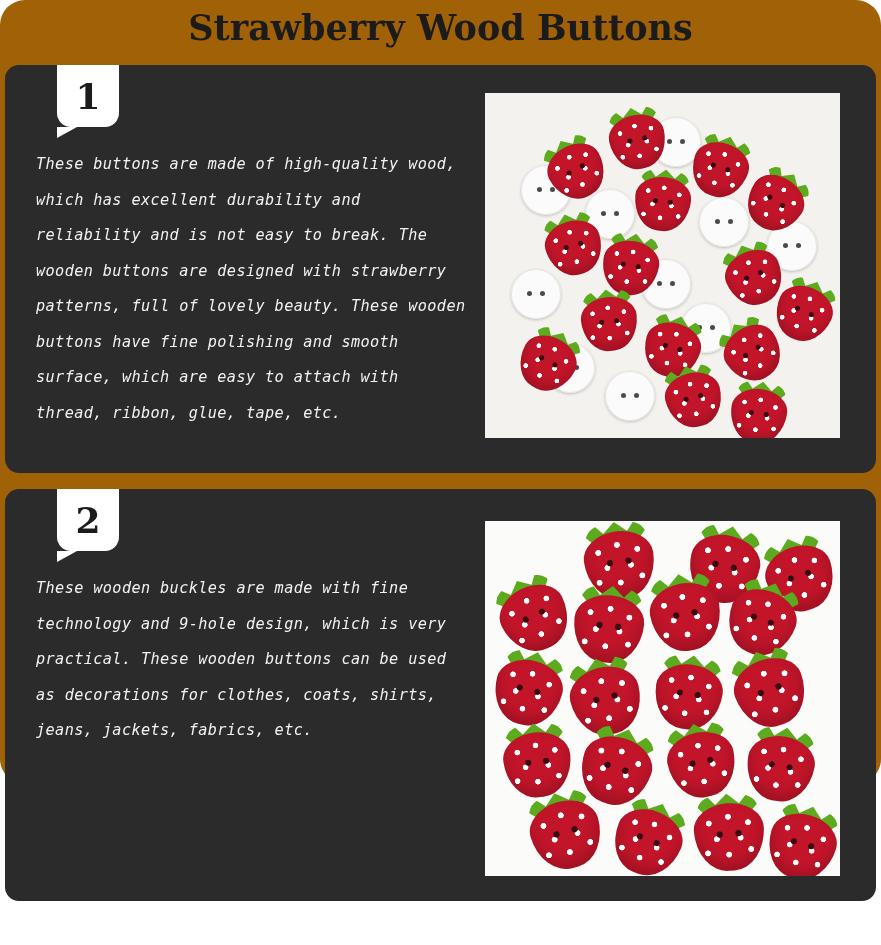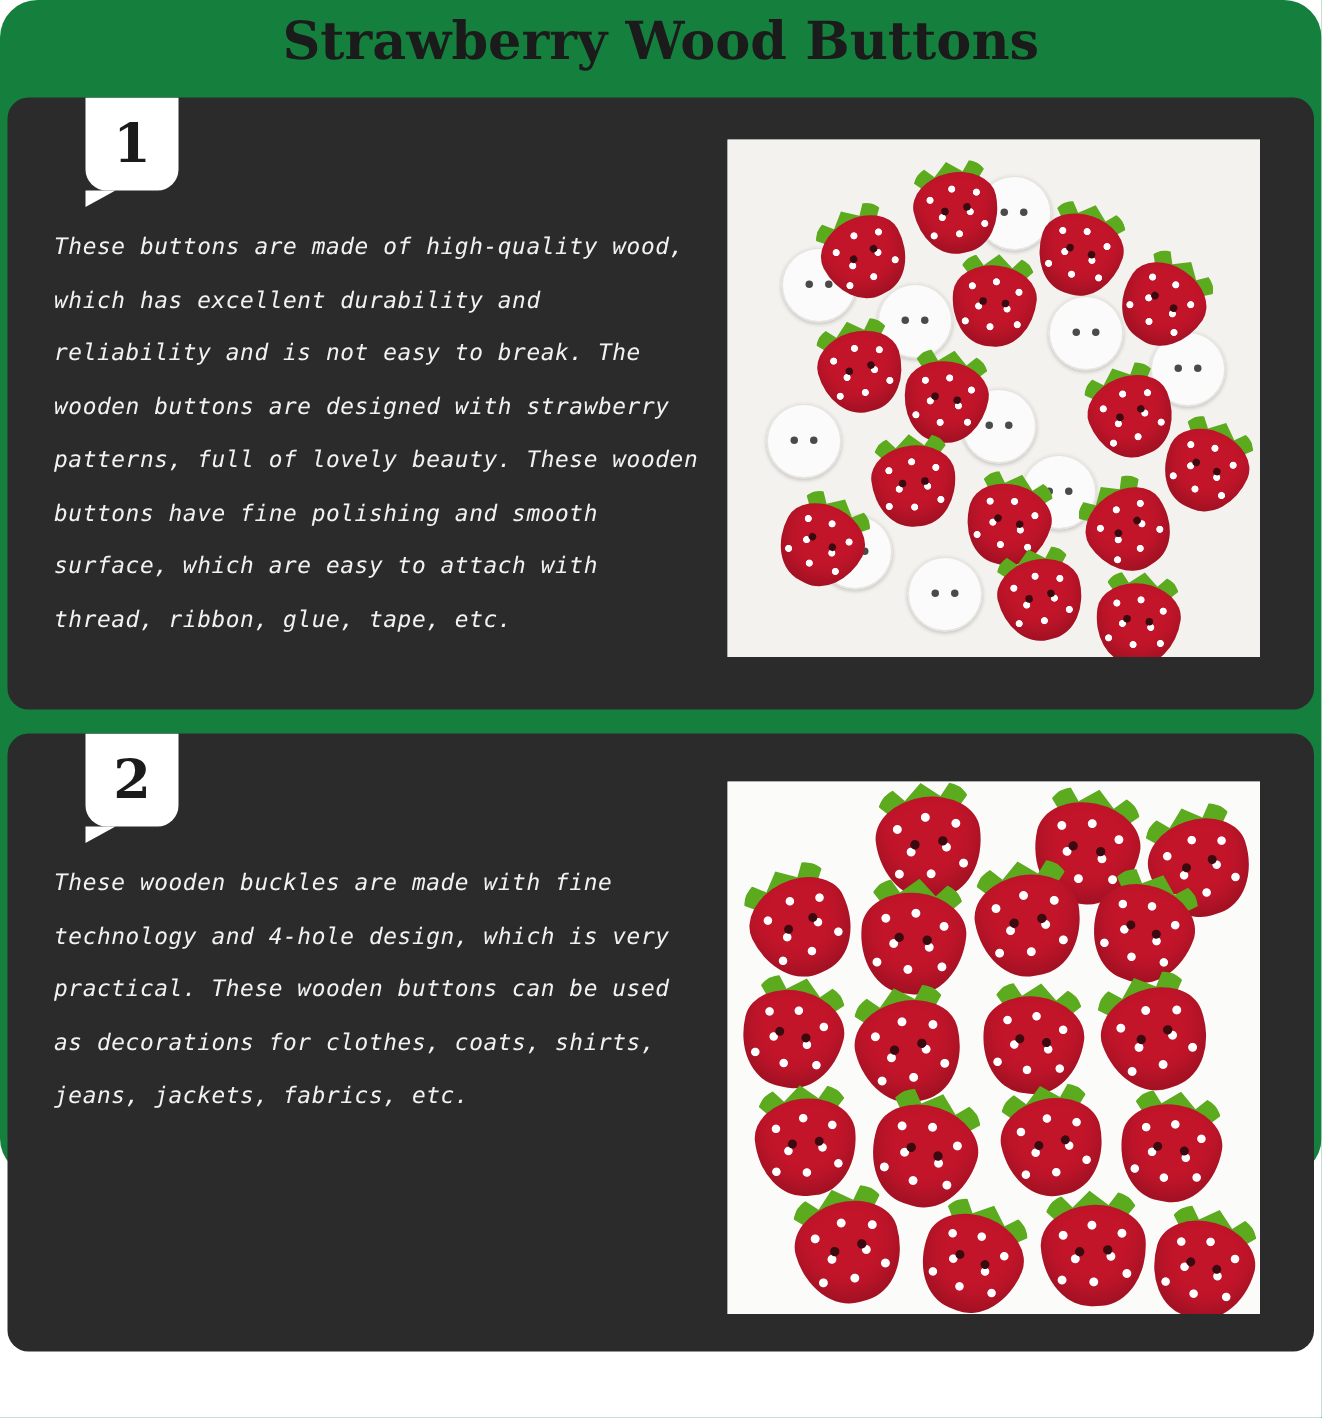--- a/index.html
+++ b/index.html
@@ -10,21 +10,21 @@
   body {
     width: 881px;
     height: 945px;
     font-family: "DejaVu Sans", sans-serif;
     overflow: hidden;
   }
   .page {
     width: 881px;
     height: 784px;
     position: relative;
-    background: #15803d;
+    background: #a16207;
     box-sizing: border-box;
     border-radius: 25px;
   }
   .page-title {
     text-align: center;
     font-family: "DejaVu Serif", serif;
     font-size: 35px;
     font-weight: 700;
     color: #1b1b1b;
     letter-spacing: 0px;
@@ -361,21 +361,21 @@
               <i></i>
             </div>
           </div>
       </div>
     </div>
   </section>
 
   <section class="panel panel-2">
     <div class="panel-left">
       <div class="badge">2</div>
-      <div class="panel-text">These wooden buckles are made with fine technology and 4-hole design, which is very practical. These wooden buttons can be used as decorations for clothes, coats, shirts, jeans, jackets, fabrics, etc.</div>
+      <div class="panel-text">These wooden buckles are made with fine technology and 9-hole design, which is very practical. These wooden buttons can be used as decorations for clothes, coats, shirts, jeans, jackets, fabrics, etc.</div>
     </div>
 
     <div class="panel-image img-2">
       <div class="scene scene2">
         <div class="berry" style="left:106px; top:8px; transform:rotate(-8deg) scale(1.25);">
             <div class="leaf"></div>
             <div class="body"></div>
             <div class="holes">
               <i></i>
               <i></i>

